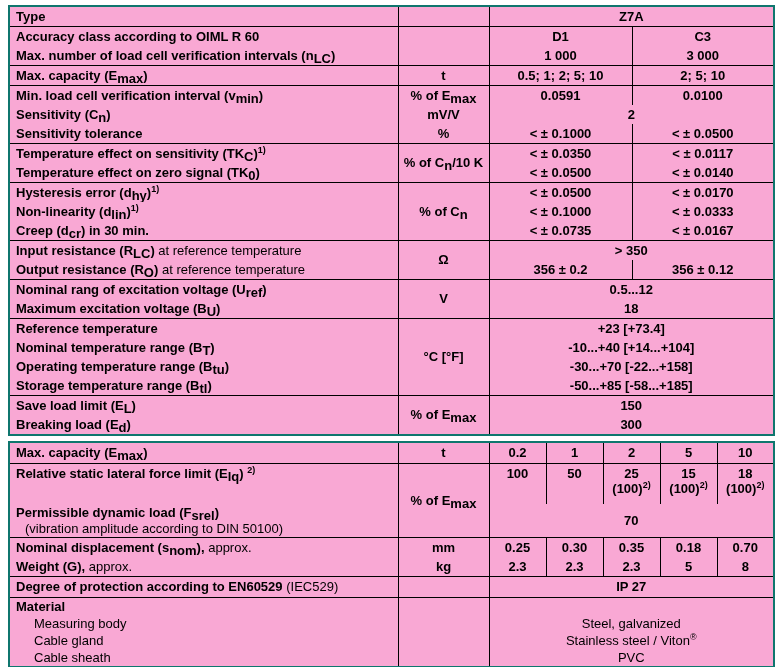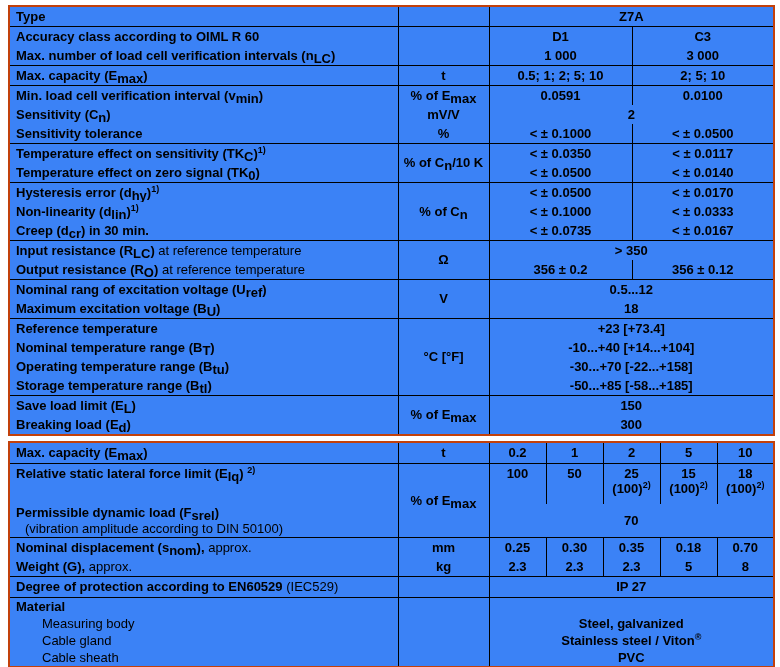--- a/index.html
+++ b/index.html
@@ -8,41 +8,41 @@
     background: #ffffff;
     font-family: "Liberation Sans", sans-serif;
     color: #000;
     overflow: hidden;
   }
   .wrap { padding: 5px 7px 0 8px; }
   table.spec {
     border-collapse: collapse;
     table-layout: fixed;
     width: 765px;
-    border: 2px solid #c2410c;
-    background: #3b82f6;
+    border: 2px solid #0f766e;
+    background: #f9a8d4;
   }
   #t2 { margin-top: 5px; }
   td {
     border-left: 1px solid #000;
     font-size: 13px;
     font-weight: bold;
     vertical-align: middle;
     padding: 0 3px;
     height: 19px;
     line-height: 1.18;
     overflow: hidden;
     white-space: nowrap;
   }
   td:first-child { border-left: none; }
   tr.g > td { border-top: 1px solid #000; }
   td.lbl { text-align: left; padding-left: 6px; }
   td.unit, td.val { text-align: center; }
-  td.sub { font-weight: normal; padding-left: 32px; }
-  td.reg { font-weight: bold; }
+  td.sub { font-weight: normal; padding-left: 24px; }
+  td.reg { font-weight: normal; }
   td.vtop { vertical-align: top; padding-top: 2px; }
   tr.h38 > td { height: 38px; }
   tr.h33 > td { height: 33px; }
   tr.h20 > td { height: 20px; }
   tr.h18 > td { height: 17px; }
   .rg { font-weight: normal; }
   .ind { padding-left: 9px; }
   sub { font-size: 13px; vertical-align: -3px; line-height: 0; }
   sup { font-size: 9px; vertical-align: 5px; line-height: 0; }
 </style>

